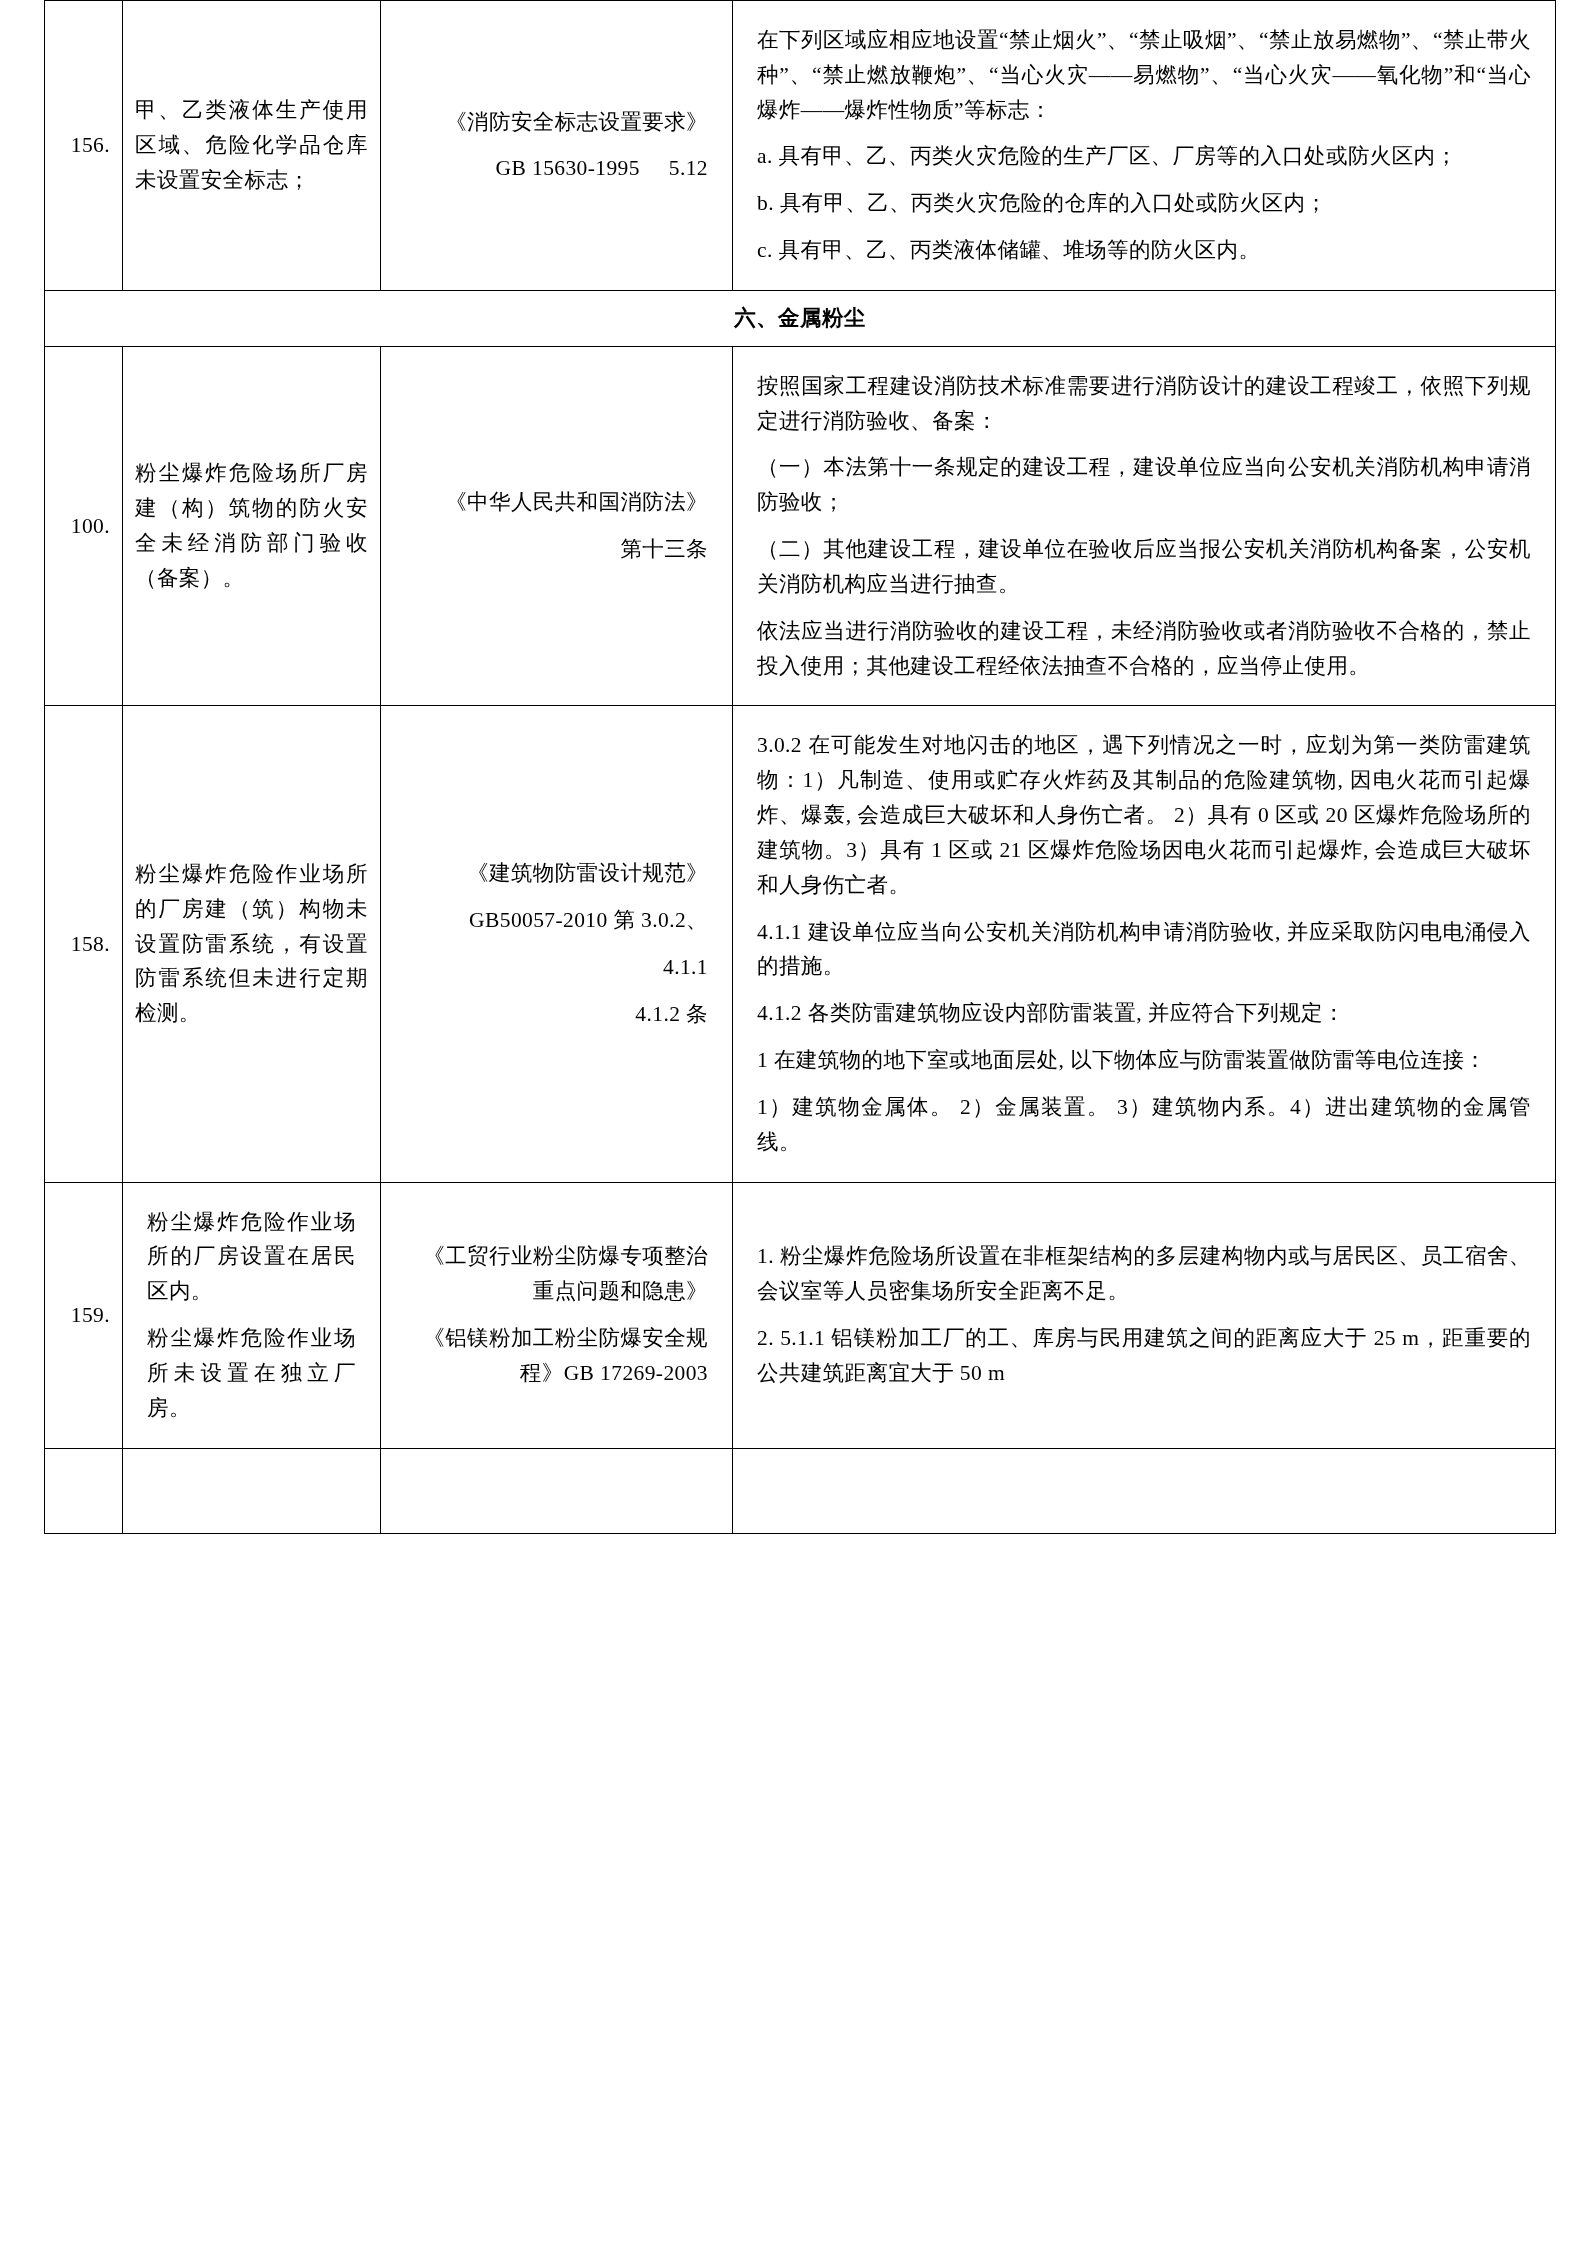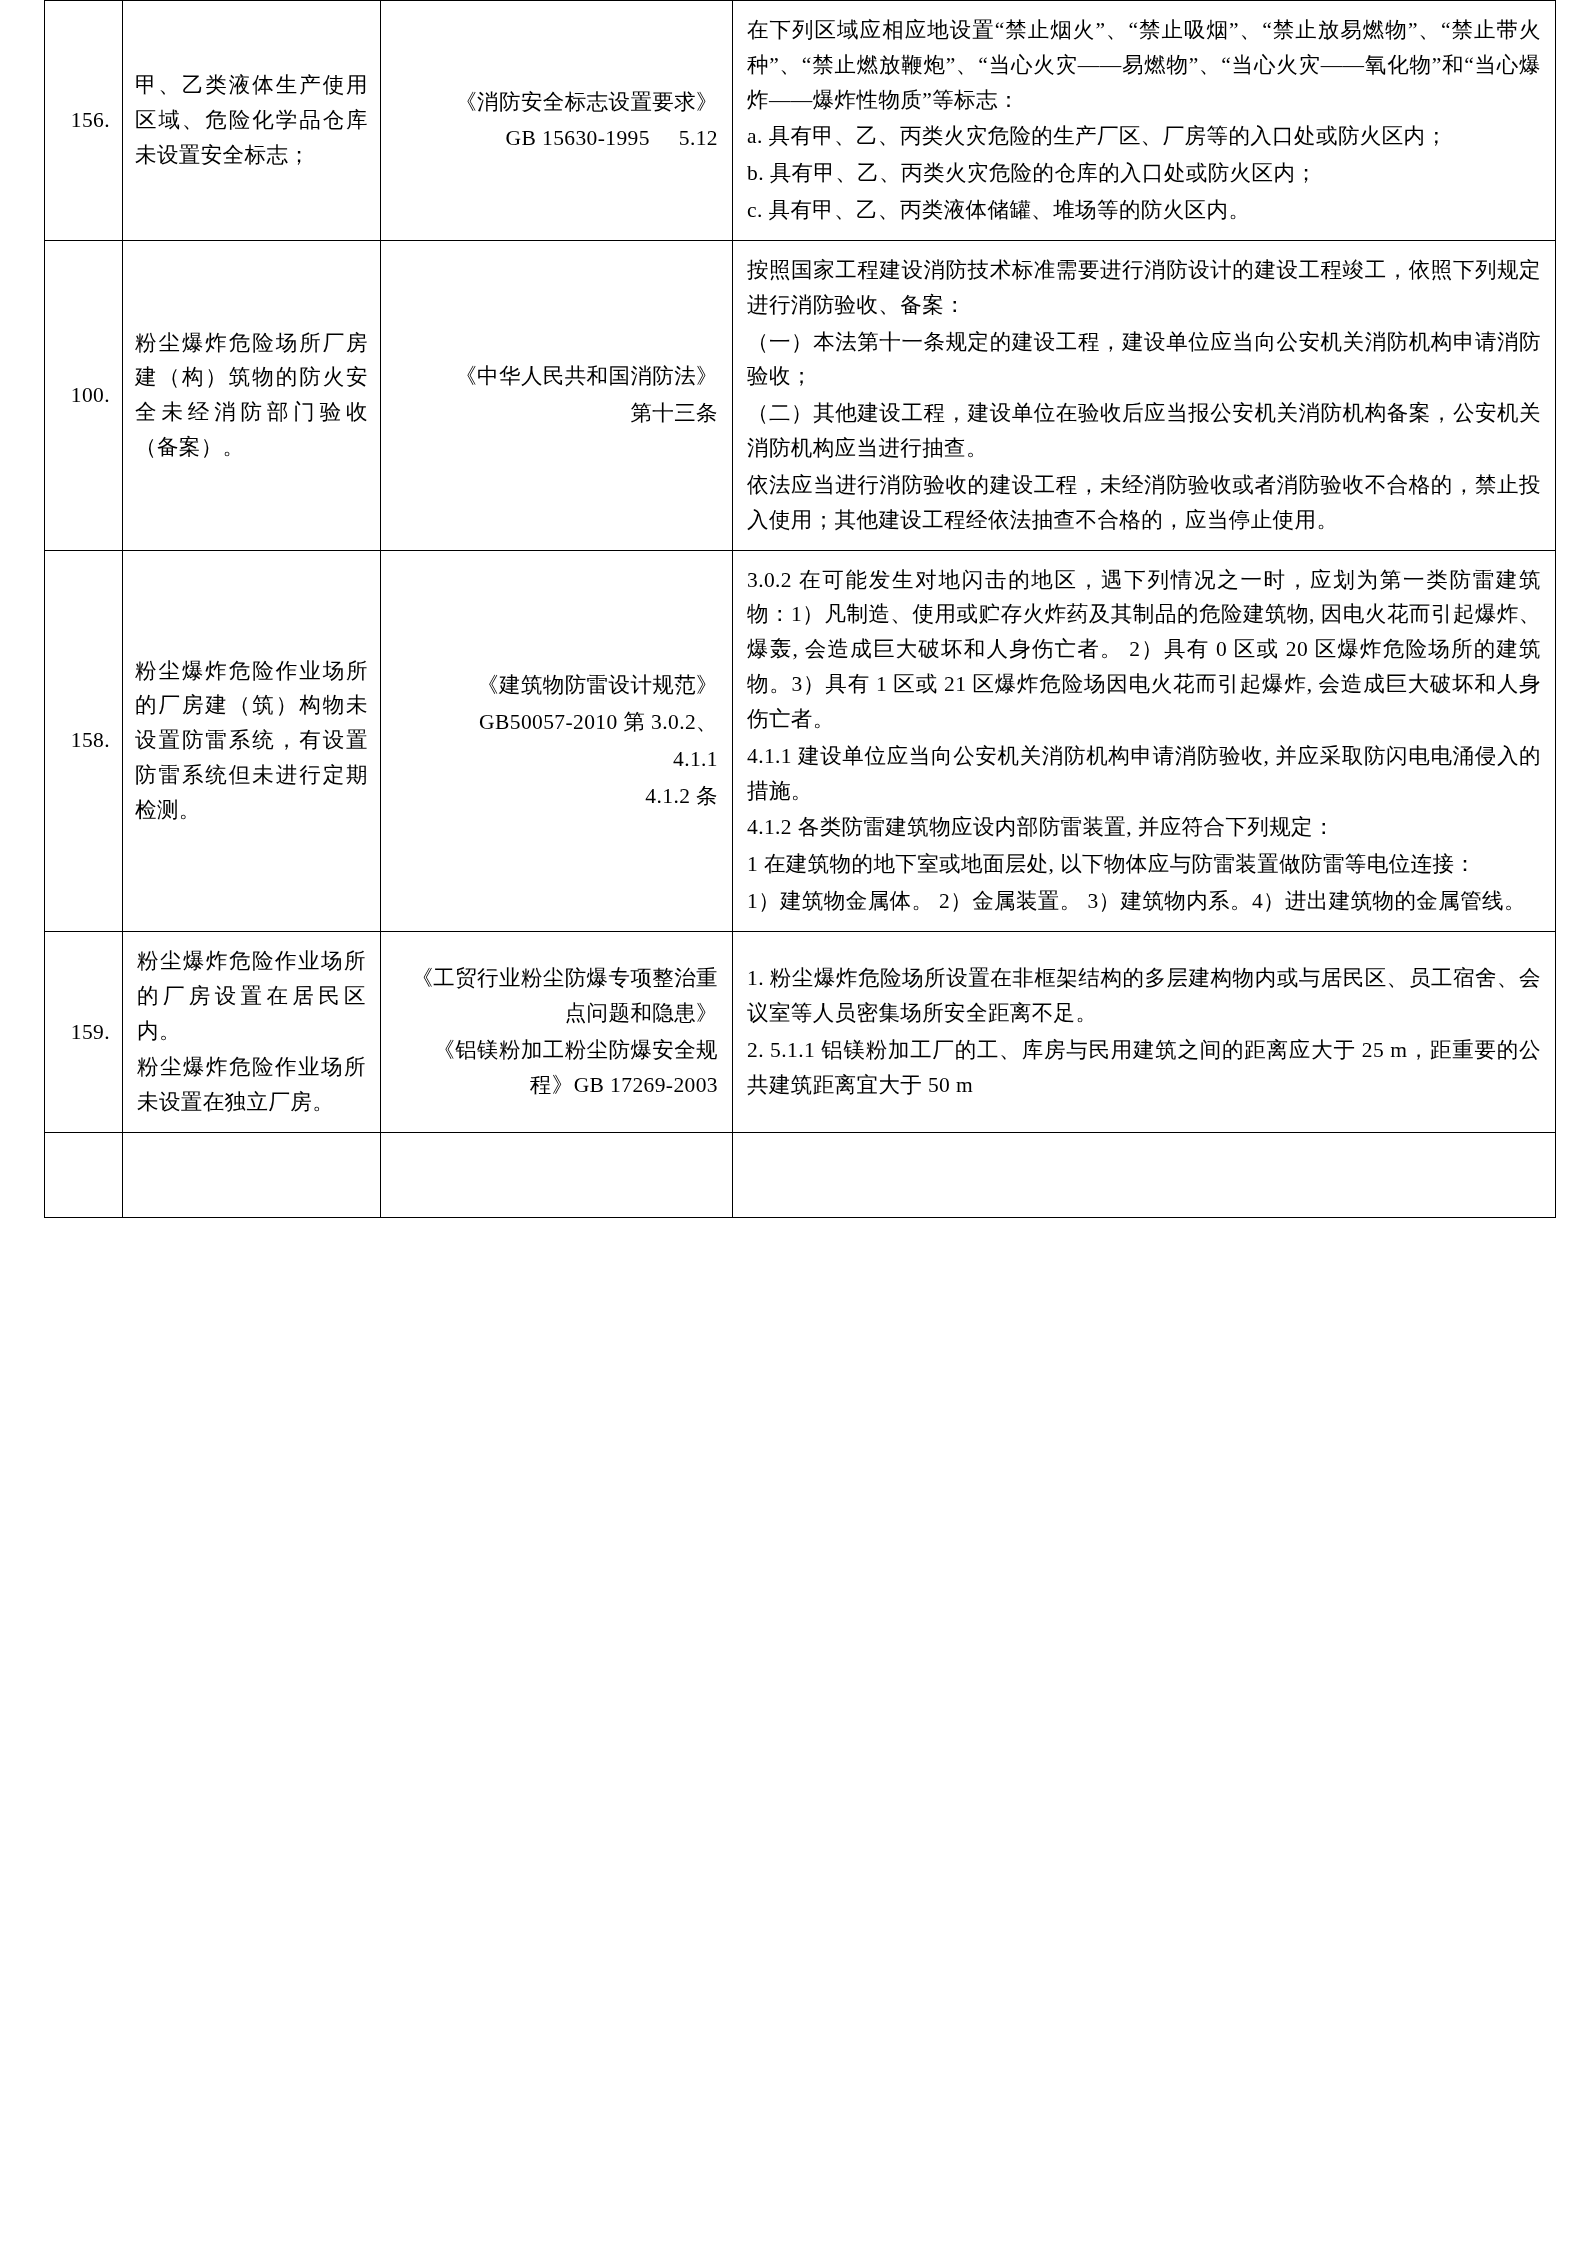--- a/index.html
+++ b/index.html
@@ -61,21 +61,21 @@
     text-justify: inter-ideograph;
   }
   td.section-header {
     text-align: center;
     font-weight: bold;
     font-size: 22px;
     padding: 22px 0 20px 0;
     letter-spacing: 3px;
   }
   .p {
-    margin: 2px;
+    margin: 12px;
     padding: 0;
   }
   .nowrapgap { white-space: pre; }
   .spacer-row td {
     border: 1px solid #000000;
     height: 64px;
     padding: 0;
   }
   .tallpad { padding-top: 18px; padding-bottom: 18px; }
 </style>
@@ -100,20 +100,23 @@
           <div class="p nowrapgap">GB 15630-1995     5.12</div>
         </td>
         <td class="body">
           <div class="p">在下列区域应相应地设置“禁止烟火”、“禁止吸烟”、“禁止放易燃物”、“禁止带火种”、“禁止燃放鞭炮”、“当心火灾——易燃物”、“当心火灾——氧化物”和“当心爆炸——爆炸性物质”等标志：</div>
           <div class="p">a. 具有甲、乙、丙类火灾危险的生产厂区、厂房等的入口处或防火区内；</div>
           <div class="p">b. 具有甲、乙、丙类火灾危险的仓库的入口处或防火区内；</div>
           <div class="p">c. 具有甲、乙、丙类液体储罐、堆场等的防火区内。</div>
         </td>
       </tr>
 
+      <tr>
+        <td class="section-header" colspan="4">六、金属粉尘</td>
+      </tr>
 
       <tr>
         <td class="num">100.</td>
         <td class="item tallpad">粉尘爆炸危险场所厂房建（构）筑物的防火安全未经消防部门验收（备案）。</td>
         <td class="ref">
           <div class="p">《中华人民共和国消防法》</div>
           <div class="p">第十三条</div>
         </td>
         <td class="body tallpad">
           <div class="p">按照国家工程建设消防技术标准需要进行消防设计的建设工程竣工，依照下列规定进行消防验收、备案：</div>

